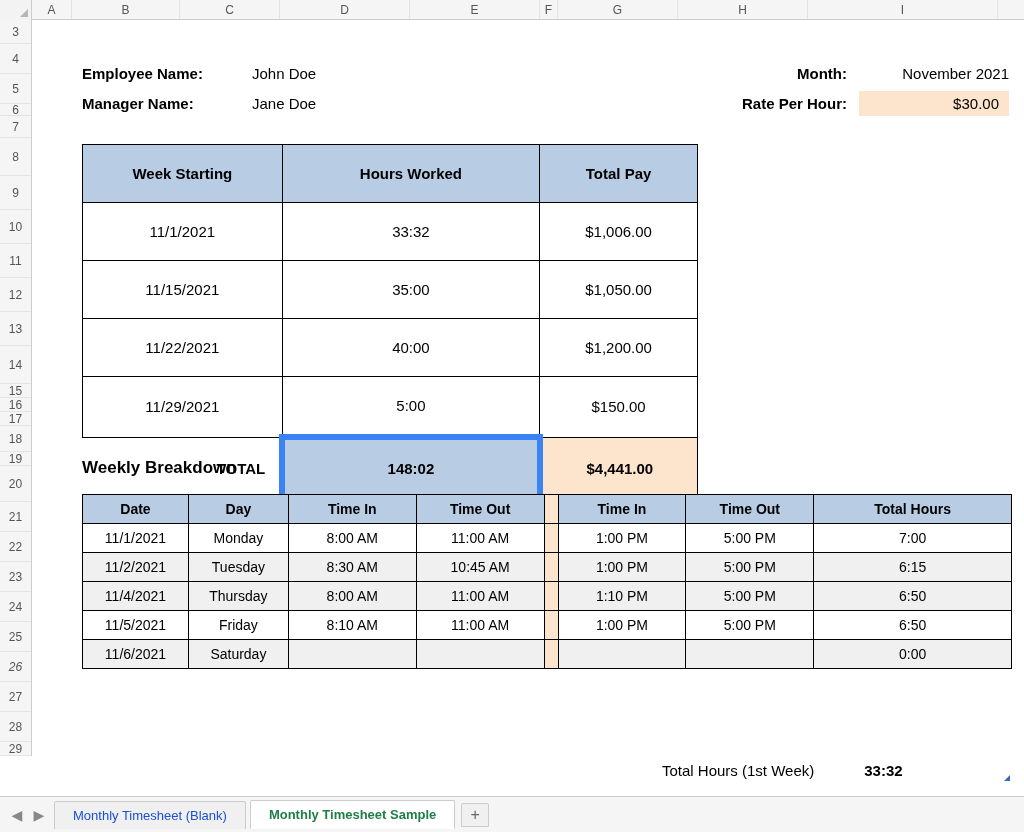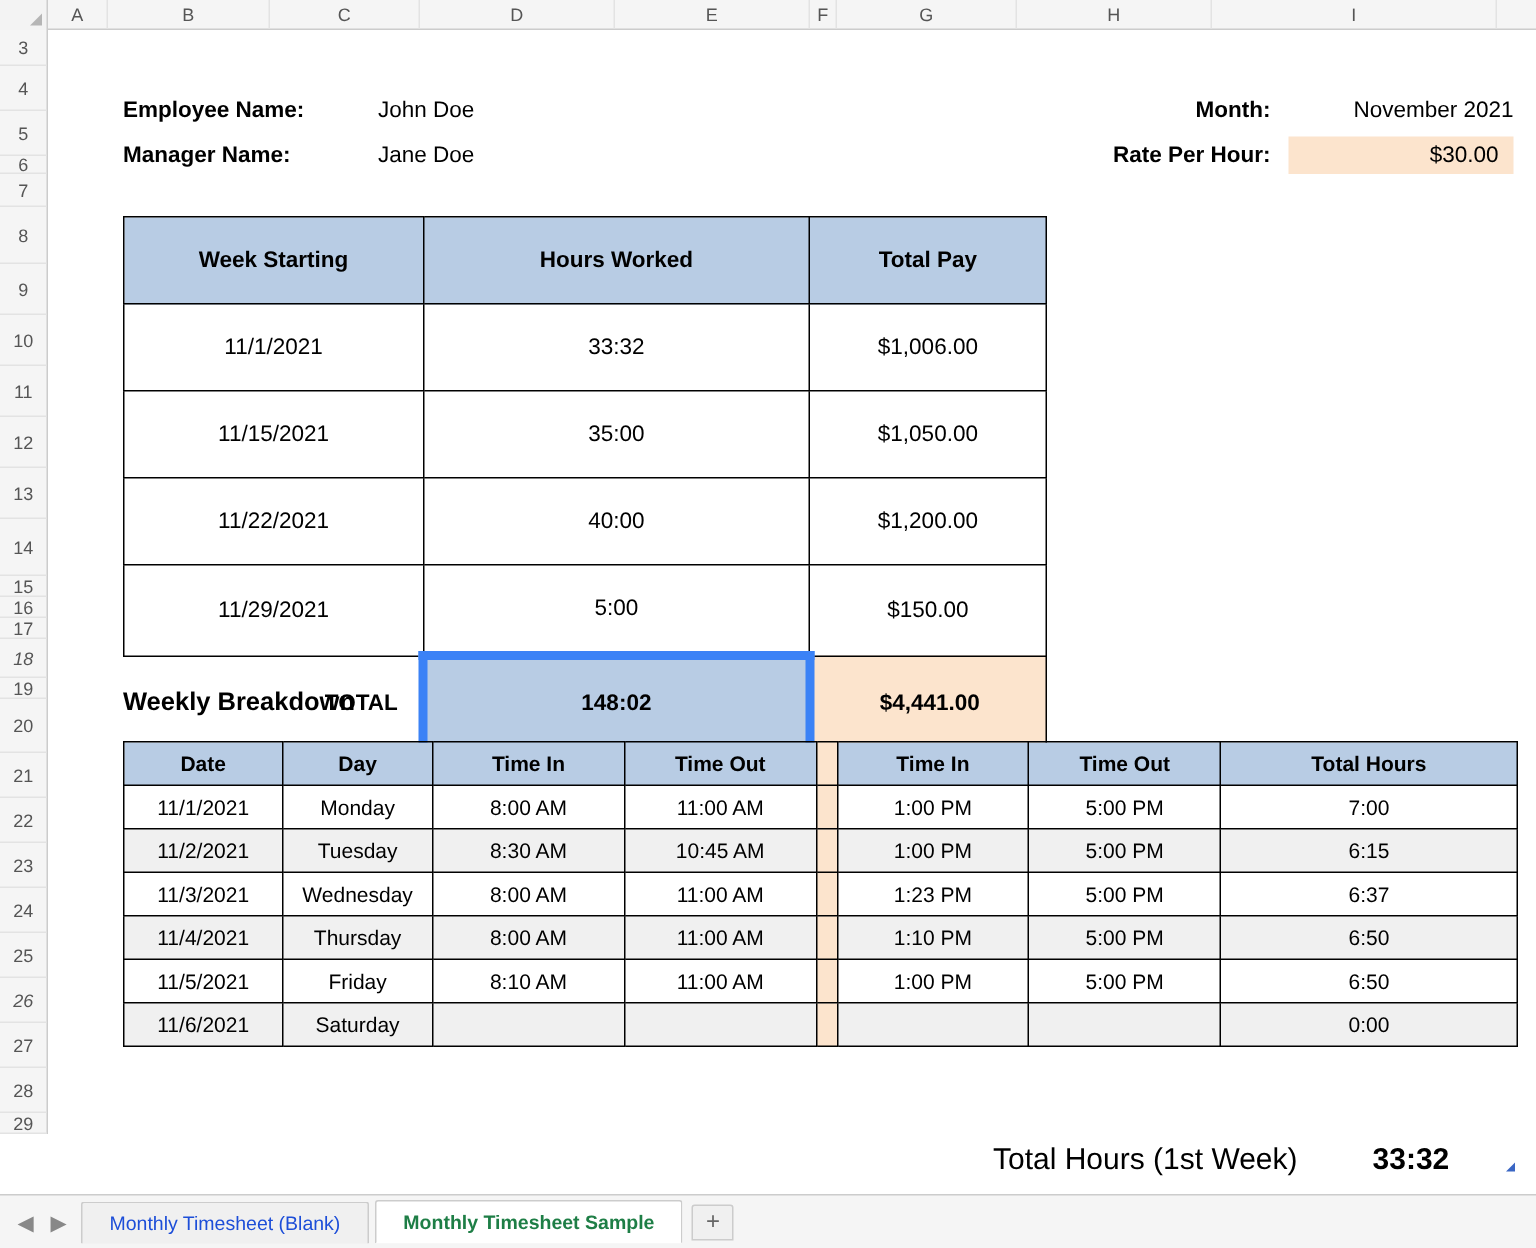--- a/index.html
+++ b/index.html
@@ -130,21 +130,21 @@
     font-size: 14px;
   }
   .breakdown th { background:#b8cce4; font-weight:bold; }
   .breakdown td.alt { background:#f0f0f0; }
   .breakdown .gap-col { background:#fce4cd; width:14px; padding:0; }
   .breakdown th.gap-col { background:#fce4cd; }
   .wb-total {
     position: absolute;
     top: 742px;
     left: 630px;
-    font-size: 20px;
+    font-size: 15px;
     display:flex;
     align-items:center;
   }
   .wb-total .lbl { margin-right: 50px; }
   .wb-total .val { font-weight:bold; }
   .tiny-mark {
     position:absolute;
     top: 755px;
     right: 14px;
     width:0;height:0;
@@ -232,21 +232,21 @@
     <div class="row-h" style="height: 38px;">8</div>
     <div class="row-h" style="height: 34px;">9</div>
     <div class="row-h" style="height: 34px;">10</div>
     <div class="row-h" style="height: 34px;">11</div>
     <div class="row-h" style="height: 34px;">12</div>
     <div class="row-h" style="height: 34px;">13</div>
     <div class="row-h" style="height: 38px;">14</div>
     <div class="row-h" style="height: 14px;">15</div>
     <div class="row-h" style="height: 14px;">16</div>
     <div class="row-h" style="height: 14px;">17</div>
-    <div class="row-h" style="height: 26px; font-style: italic;">18</div>
+    <div class="row-h" style="height: 26px;">18</div>
     <div class="row-h" style="height: 14px;">19</div>
     <div class="row-h" style="height: 36px;">20</div>
     <div class="row-h" style="height: 30px;">21</div>
     <div class="row-h" style="height: 30px;">22</div>
     <div class="row-h" style="height: 30px;">23</div>
     <div class="row-h" style="height: 30px;">24</div>
     <div class="row-h" style="height: 30px;">25</div>
     <div class="row-h" style="height: 30px; font-style: italic;">26</div>
     <div class="row-h" style="height: 30px;">27</div>
     <div class="row-h" style="height: 30px;">28</div>
@@ -358,30 +358,20 @@
           <td class="alt">11/2/2021</td>
           <td class="alt">Tuesday</td>
           <td class="alt">8:30 AM</td>
           <td class="alt">10:45 AM</td>
           <td class="gap-col"></td>
           <td class="alt">1:00 PM</td>
           <td class="alt">5:00 PM</td>
           <td class="alt">6:15</td>
         </tr>
         <tr>
-          <td>11/3/2021</td>
-          <td>Wednesday</td>
-          <td>8:00 AM</td>
-          <td>11:00 AM</td>
-          <td class="gap-col"></td>
-          <td>1:23 PM</td>
-          <td>5:00 PM</td>
-          <td>6:37</td>
-        </tr>
-        <tr>
           <td class="alt">11/4/2021</td>
           <td class="alt">Thursday</td>
           <td class="alt">8:00 AM</td>
           <td class="alt">11:00 AM</td>
           <td class="gap-col"></td>
           <td class="alt">1:10 PM</td>
           <td class="alt">5:00 PM</td>
           <td class="alt">6:50</td>
         </tr>
         <tr>

